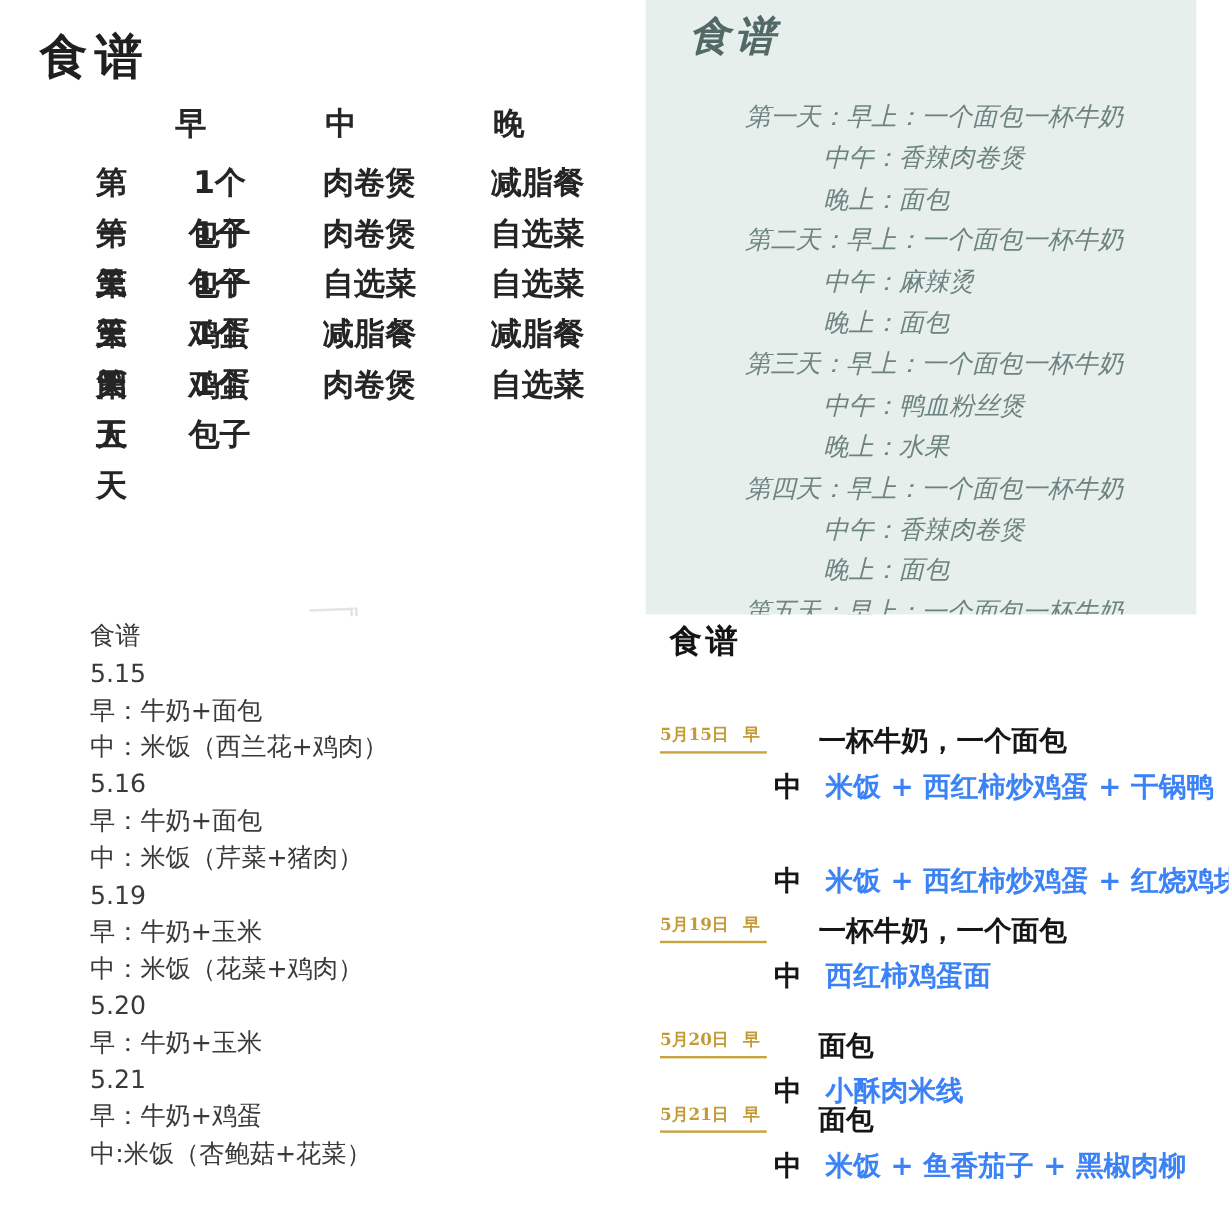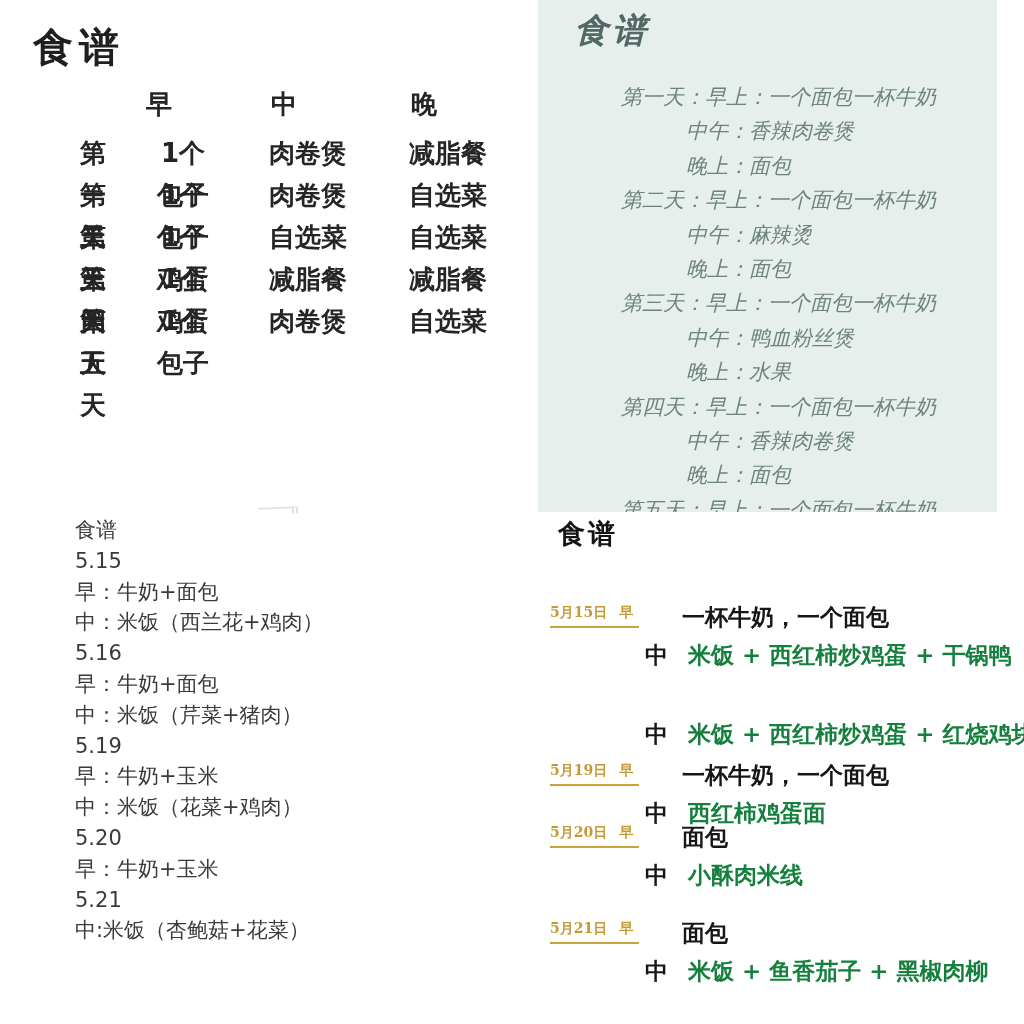--- a/index.html
+++ b/index.html
@@ -87,21 +87,21 @@
   }
   .br-lunch-line { position: absolute; left: 0; top: 38px; height: 30px; }
   .br-noon {
     position: absolute; left: 95px; top: 0;
     font-family: "DejaVu Serif", serif; font-weight: 700;
     font-size: 23px; color: #161616;
   }
   .br-lunch {
     position: absolute; left: 138px; top: 0;
     font-family: "DejaVu Serif", serif; font-weight: 700;
-    font-size: 23px; color: #15803d; white-space: nowrap;
+    font-size: 23px; color: #3b82f6; white-space: nowrap;
   }
 </style>
 </head>
 <body>
 
 <div id="canvas">
 
   <div class="tl-title">食谱</div>
 
   <div class="tl-header">
@@ -169,20 +169,21 @@
     <div class="bl-line">中：米饭（西兰花+鸡肉）</div>
     <div class="bl-line">5.16</div>
     <div class="bl-line">早：牛奶+面包</div>
     <div class="bl-line">中：米饭（芹菜+猪肉）</div>
     <div class="bl-line">5.19</div>
     <div class="bl-line">早：牛奶+玉米</div>
     <div class="bl-line">中：米饭（花菜+鸡肉）</div>
     <div class="bl-line">5.20</div>
     <div class="bl-line">早：牛奶+玉米</div>
     <div class="bl-line">5.21</div>
+    <div class="bl-line">早：牛奶+鸡蛋</div>
     <div class="bl-line">中:米饭（杏鲍菇+花菜）</div>
   </div>
 
   <div class="br-title">食谱</div>
 
   <div class="br-entries">
 
     <div class="br-entry" style="top:0">
       <span class="br-date-block"><span>5月15日</span><span class="morning">早</span></span>
       <span class="br-breakfast">一杯牛奶，一个面包</span>
@@ -201,21 +202,21 @@
 
     <div class="br-entry" style="top:158px">
       <span class="br-date-block"><span>5月19日</span><span class="morning">早</span></span>
       <span class="br-breakfast">一杯牛奶，一个面包</span>
       <div class="br-lunch-line">
         <span class="br-noon">中</span>
         <span class="br-lunch">西红柿鸡蛋面</span>
       </div>
     </div>
 
-    <div class="br-entry" style="top:220px">
+    <div class="br-entry" style="top:254px">
       <span class="br-date-block"><span>5月20日</span><span class="morning">早</span></span>
       <span class="br-breakfast">面包</span>
       <div class="br-lunch-line">
         <span class="br-noon">中</span>
         <span class="br-lunch">小酥肉米线</span>
       </div>
     </div>
 
     <div class="br-entry" style="top:316px">
       <span class="br-date-block"><span>5月21日</span><span class="morning">早</span></span>

